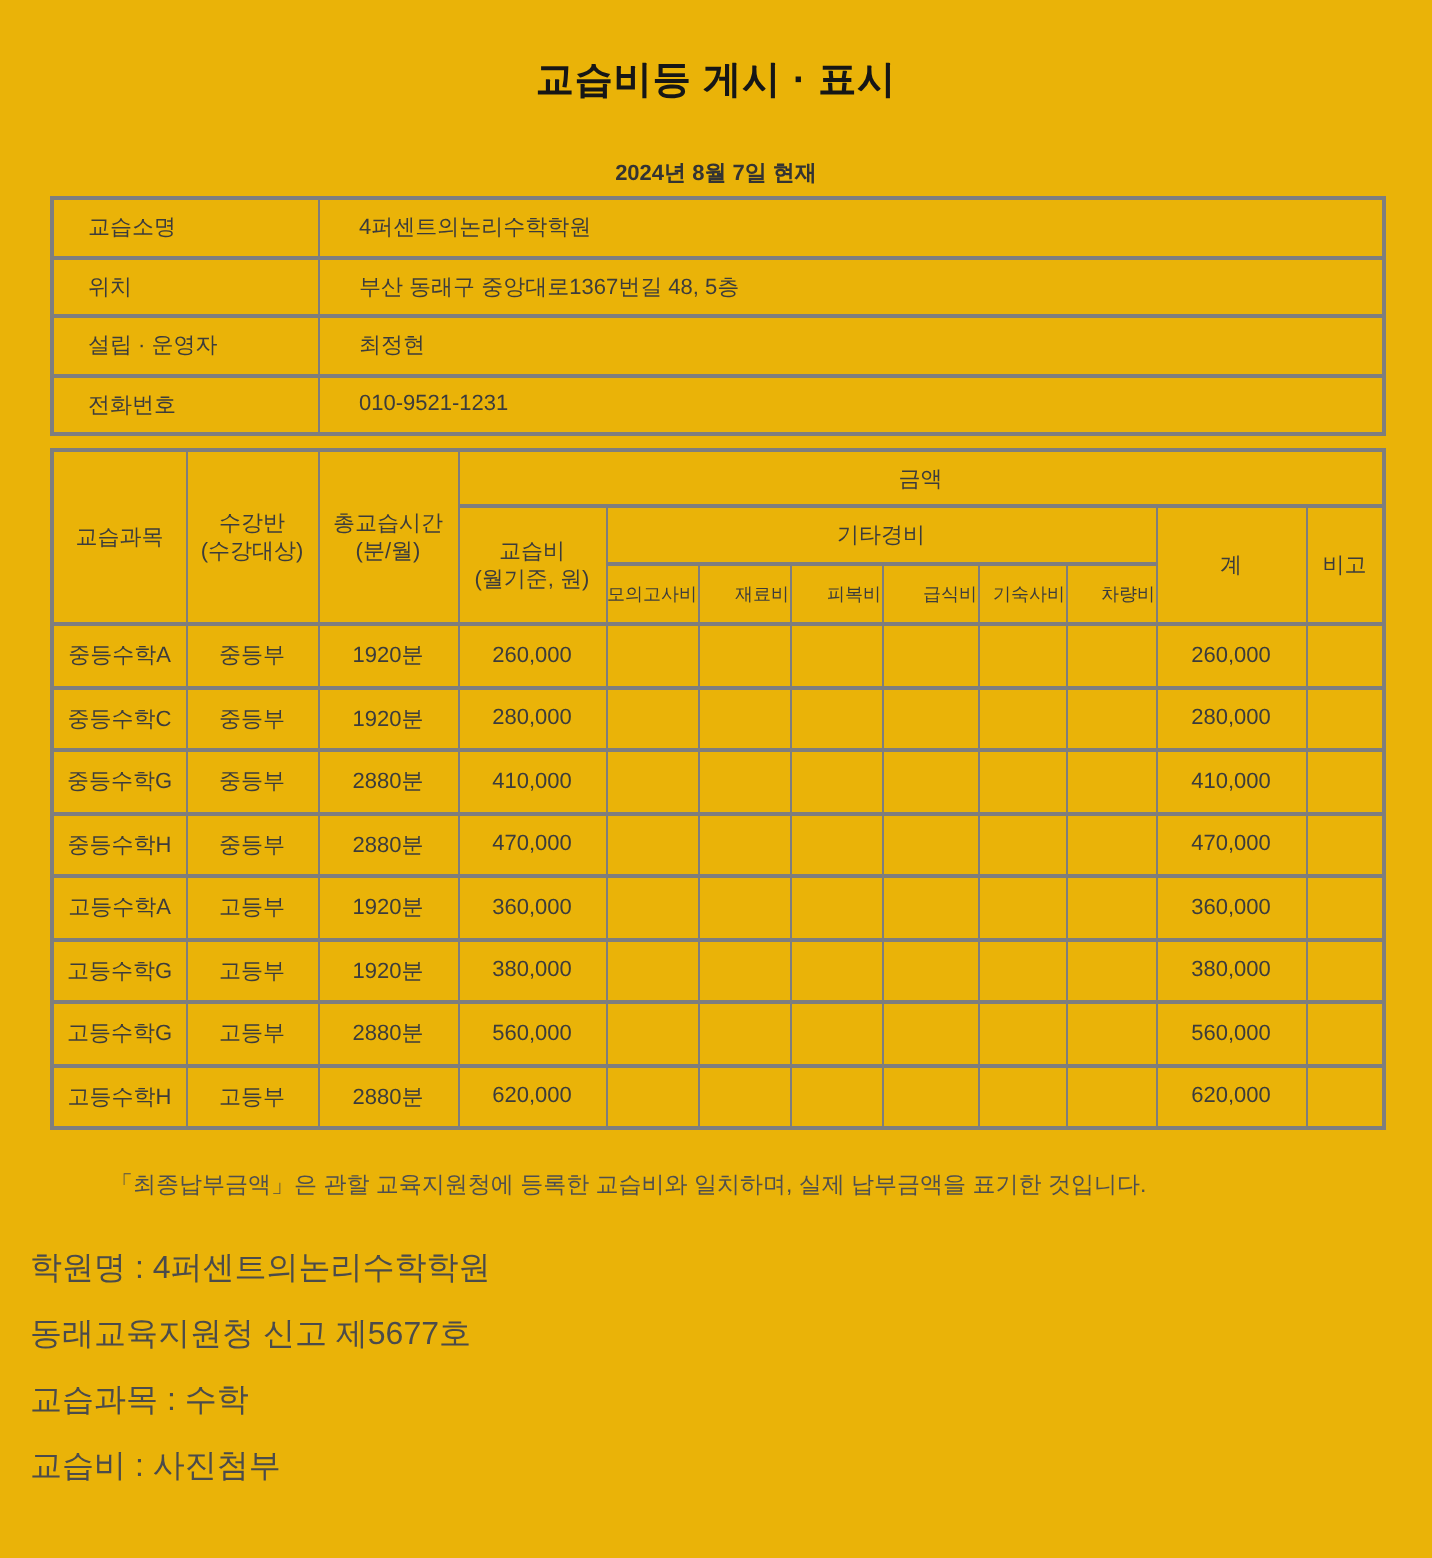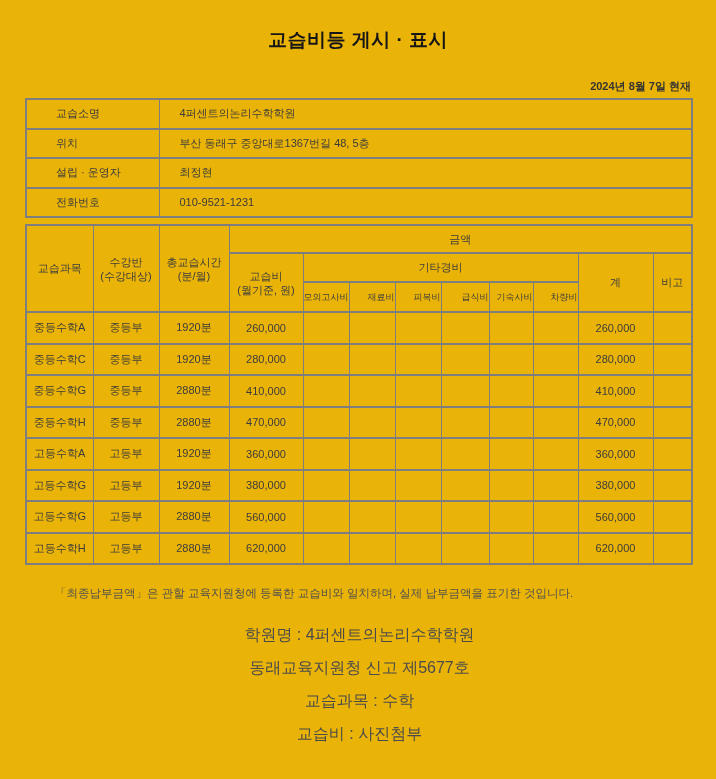--- a/index.html
+++ b/index.html
@@ -11,51 +11,51 @@
   .page { position:relative; width:716px; height:779px; background:#eab308; overflow:hidden; }
 
   .title {
     margin:0; padding-top:27px;
     text-align:center;
     font-size:19px; font-weight:bold; color:#161616;
     letter-spacing:0.5px;
   }
   .as-of-date {
     width:666px; margin:26px 0 4px 25px;
-    text-align:right;
+    text-align:center;
     font-size:11px; font-weight:bold; color:#333333;
   }
 
   table { border-collapse:collapse; table-layout:fixed; width:666px; margin-left:25px; }
   .info-table, .fee-table { border:2px solid #7e7e7e; }
   .info-table td, .fee-table th, .fee-table td {
     border:1px solid #7e7e7e;
     border-top-width:2px; border-bottom-width:2px;
     font-size:11px; color:#3c3c3c; font-weight:normal;
     padding:0; overflow:hidden; white-space:nowrap;
   }
 
   .info-table td { height:27.5px; text-align:left; }
-  .info-table .info-label { width:133px; padding-left:29px; }
+  .info-table .info-label { width:133px; padding-left:17px; }
   .info-table .info-value { padding-left:20px; }
 
   .fee-table { margin-top:6px; }
   .fee-table th, .fee-table td { text-align:center; vertical-align:middle; }
   .fee-table thead tr.h1 th { height:26px;margin-left:32px; }
   .fee-table thead tr.h2 th { height:27px; }
   .fee-table thead tr.h3 th { height:28px; font-size:9px;text-align:right; }
   .fee-table thead th .two-line div { line-height:14px; }
   .fee-table tbody td { height:29.5px; }
 
   .notes { margin:21px 0 0 40px; }
   .notes p { margin:0 0 9px 0; font-size:11.5px; color:#4f4f4f; line-height:14px; }
   .notes p.note-2 { margin-left:15px; }
 
   .registration { margin:27px 0 0 15px; }
-  .registration p { margin:0 12px 17px 0; font-size:16px; color:#4b4b4b; line-height:16px;text-align:center; }
+  .registration p { margin:0 12px 17px 0; font-size:16px; color:#4b4b4b; line-height:16px; }
 </style>
 </head>
 <body>
 
 <div class="page">
 
   <h1 class="title">교습비등 게시 · 표시</h1>
 
   <div class="as-of-date">2024년 8월 7일 현재</div>
 

